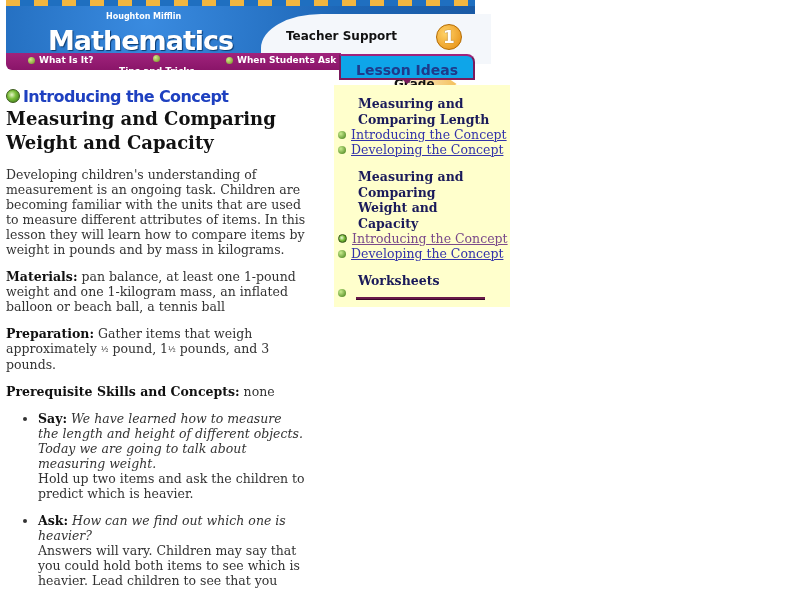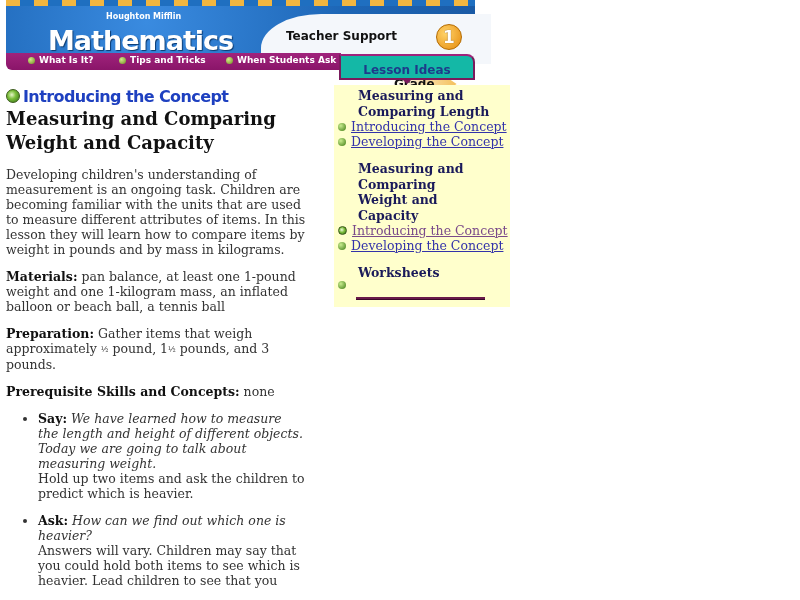--- a/index.html
+++ b/index.html
@@ -17,38 +17,38 @@
   .ts-panel { position: absolute; left: 255px; top: 14px; width: 230px; height: 50px; background: #f4f7fb; border-top-left-radius: 60px 34px; }
   .ts-label { position: absolute; left: 280px; top: 29px; font-family: "DejaVu Sans", sans-serif; font-size: 12px; font-weight: bold; color: #111; }
   .grade-label { position: absolute; left: 385px; top: 28px; padding: 1px 22px 1px 3px; font-family: "DejaVu Sans", sans-serif; font-size: 12px; font-weight: bold; color: #111;
                  background: linear-gradient(90deg, #fff 0%, #f4c05a 100%); clip-path: polygon(0 0, 82% 0, 100% 50%, 82% 100%, 0 100%); margin-top: 48px; }
   .grade-badge { position: absolute; left: 430px; top: 24px; width: 26px; height: 26px; border-radius: 50%; background: radial-gradient(circle at 35% 35%, #ffd36a, #e58a0c); border: 1px solid #b36a00;
                  color: #fff; font-family: "DejaVu Sans", sans-serif; font-size: 17px; font-weight: bold; text-align: center; line-height: 25px; text-shadow: 0 0 1px #6a3a00; }
 
   .navbar { position: absolute; left: 0; top: 53px; width: 335px; height: 17px; background: linear-gradient(180deg, #a0237c 0%, #8a1569 100%); border-bottom-left-radius: 6px; }
   .nav-item { position: absolute; top: 2px; font-family: "DejaVu Sans", sans-serif; font-size: 9px; font-weight: bold; color: #fff; display: flex; align-items: center; gap: 4px; cursor: pointer; text-align: right; }
   .dot { display: inline-block; width: 7px; height: 7px; border-radius: 50%; background: radial-gradient(circle at 35% 35%, #d6e88a, #6d8c1f); }
-  .lesson-tab { position: absolute; left: 333px; top: 54px; width: 136px; height: 26px; background: #14b8a6; border: 2px solid #7a1b5c; border-top: 2px solid #a0237c; border-radius: 0 8px 0 0;
-                text-align: center; font-family: "DejaVu Sans", sans-serif; font-size: 12px; font-weight: bold; color: #1e3a8a; line-height: 28px; }
+  .lesson-tab { position: absolute; left: 333px; top: 54px; width: 136px; height: 26px; background: #0ea5e9; border: 2px solid #7a1b5c; border-top: 2px solid #a0237c; border-radius: 0 8px 0 0;
+                text-align: center; font-family: "DejaVu Sans", sans-serif; font-size: 14px; font-weight: bold; color: #1e3a8a; line-height: 28px; }
   .lesson-tab .caret { position: absolute; left: 61px; bottom: -6px; width: 0; height: 0; border-left: 5px solid transparent; border-right: 5px solid transparent; border-top: 5px solid #7a1b5c; }
 
   
   .content { position: absolute; left: 6px; top: 85px; width: 300px; }
   .section-link { display: flex; align-items: center; gap: 3px; font-family: "DejaVu Sans", sans-serif; font-size: 16px; font-weight: bold; color: #1e40c0; letter-spacing: -0.6px; height: 22px; }
   .green-ball { display: inline-block; width: 14px; height: 14px; border-radius: 50%; background: radial-gradient(circle at 40% 40%, #e6f5c8 0%, #7bbd3a 40%, #2f6e14 100%); border: 1px solid #3a5a1a; }
   h1 { margin: 0; font-family: "DejaVu Serif", serif; font-size: 18px; font-weight: bold; color: #111; line-height: 24px; }
   p { margin: 12px 0 0 0; font-size: 12.5px; line-height: 15px; color: #333; }
   p b, li b { color: #111; }
   ul { margin: 12px 0 0 0; padding-left: 32px; font-size: 12.5px; line-height: 15px; }
   li { margin-bottom: 12px; }
   .frac { font-size: 8px; vertical-align: 1px; }
 
   
   .sidebar { position: absolute; left: 334px; top: 85px; width: 176px; height: 222px; background: #ffffcc; padding: 3px 0 0 4px; }
-  .sb-heading { font-family: "DejaVu Serif", serif; font-size: 12.5px; font-weight: bold; color: #1a1a5a; line-height: 15.5px; padding-left: 20px; margin-top: 0; }
+  .sb-heading { font-family: "DejaVu Serif", serif; font-size: 12.5px; font-weight: bold; color: #1a1a5a; line-height: 15.5px; padding-left: 20px; margin-top: 8px; }
   .sb-heading.gap { margin-top: 12px; }
   .sb-link { display: flex; align-items: center; font-size: 12.5px; line-height: 15px; white-space: nowrap; }
   .sb-link .dot { width: 8px; height: 8px; margin-right: 2px; background: radial-gradient(circle at 35% 35%, #c9ec8e, #3d7a12); }
   .sb-link a { color: #3333aa; text-decoration: underline; padding-left: 3px; }
   .sb-link.current a { color: #7a4a8a; }
   .sb-link.current .dot { background: radial-gradient(circle at 40% 40%, #f0fbe0 0%, #7bbd3a 45%, #2f6e14 100%); border: 1px solid #3a5a1a; width: 9px; height: 9px; }
   .sb-rule { position: absolute; left: 22px; top: 212px; width: 129px; height: 3px; background: #6a1a4a; border-bottom: 1px solid #3a0a2a; }
 </style>
 </head>
 <body>
@@ -64,21 +64,21 @@
     <div class="ts-panel"></div>
     <div class="ts-label">Teacher Support</div>
     <div class="grade-label">Grade</div>
     <div class="grade-badge">1</div>
 
     <div class="navbar">
       <div class="nav-item" style="left:22px;">
         <span class="dot"></span>
         <span>What Is It?</span>
       </div>
-      <div class="nav-item" style="left:113px;">
+      <div class="nav-item" style="left:113px;flex-direction:column;">
         <span class="dot"></span>
         <span>Tips and Tricks</span>
       </div>
       <div class="nav-item" style="left:220px;">
         <span class="dot"></span>
         <span>When Students Ask</span>
       </div>
     </div>
     <div class="lesson-tab">
       <span>Lesson Ideas</span>

